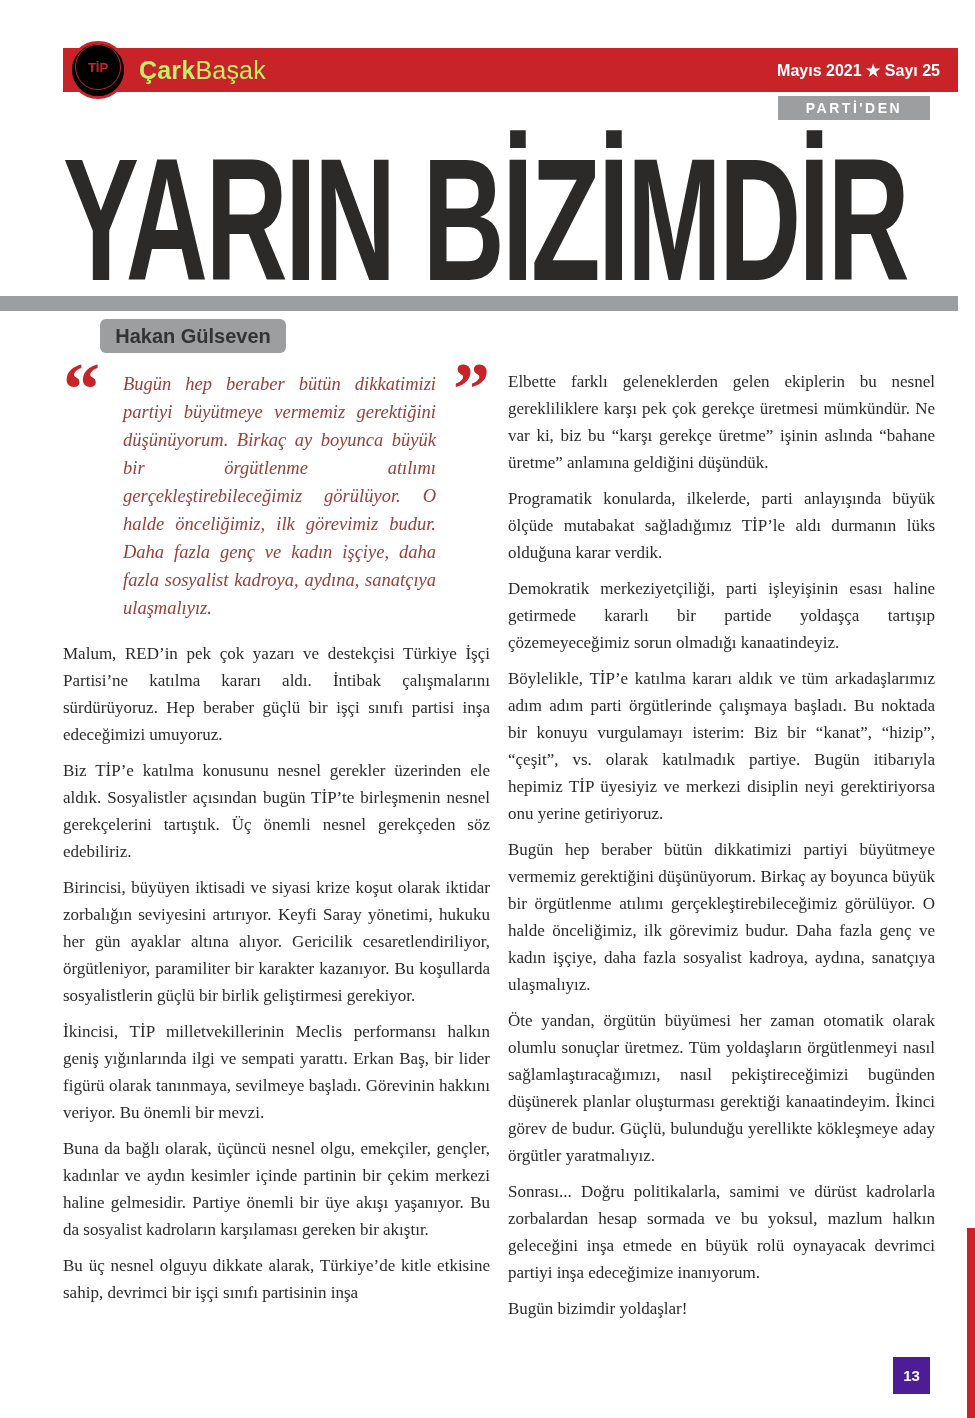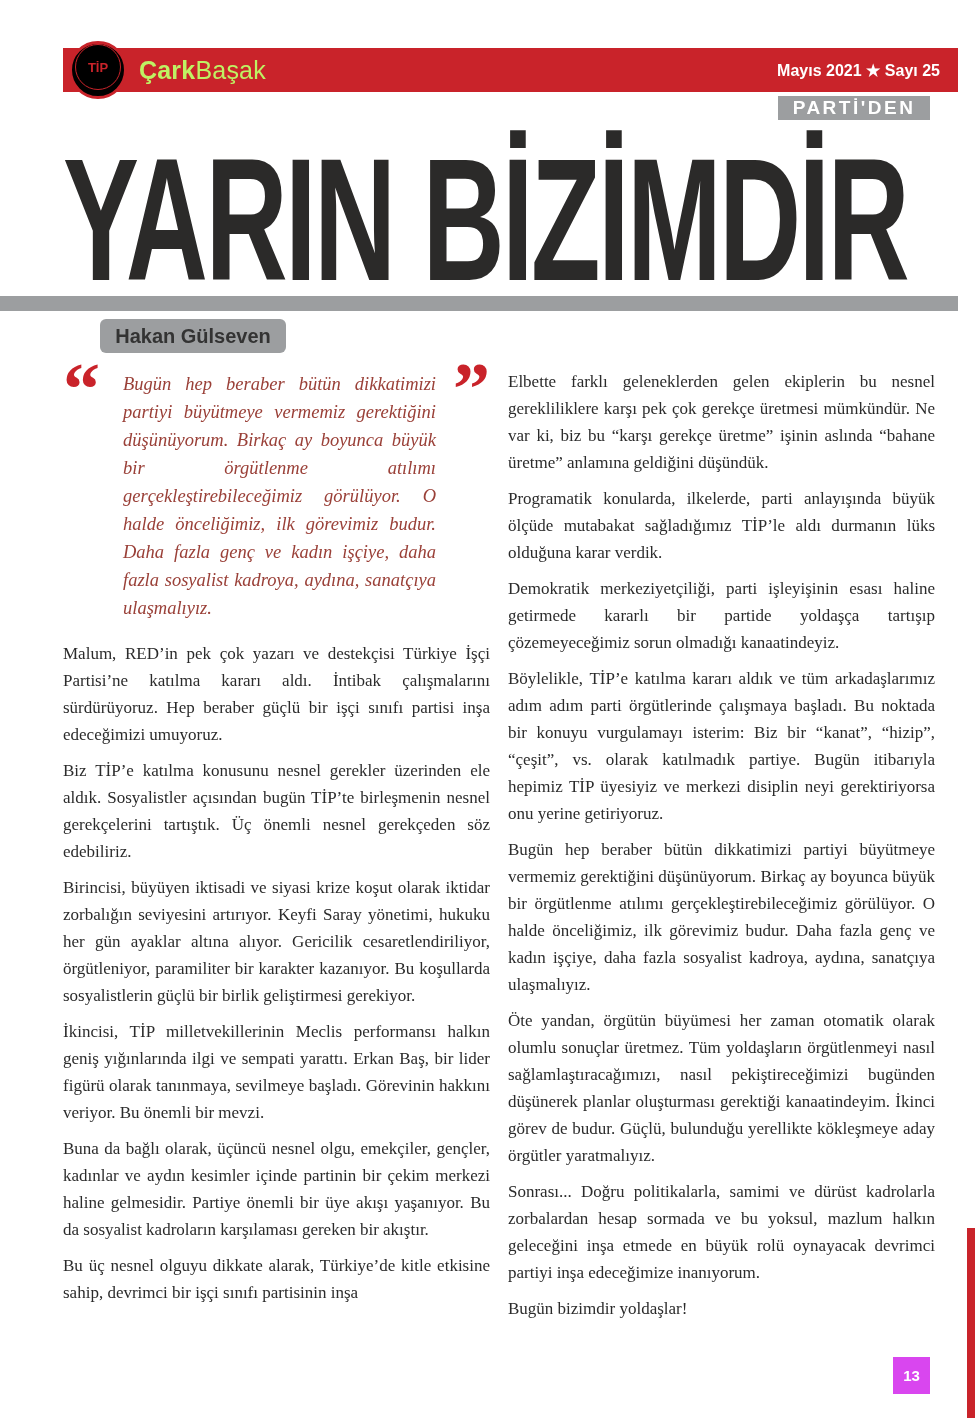--- a/index.html
+++ b/index.html
@@ -44,21 +44,21 @@
   .issue{
     margin-left:auto;margin-right:18px;
     font-family:"Liberation Sans", sans-serif;
     color:#fff;font-size:16px;font-weight:700;
   }
   .section-badge{
     position:absolute;right:45px;top:96px;
     width:152px;height:24px;
     background:#9c9ea0;color:#fff;
     font-family:"Liberation Sans", sans-serif;
-    font-size:19px;font-weight:700;letter-spacing:2.5px;
+    font-size:14px;font-weight:700;letter-spacing:2.5px;
     display:flex;align-items:center;justify-content:center;
   }
 
   
   .headline-wrap{
     position:absolute;left:63px;top:132px;
     width:900px;height:180px;overflow:visible;
   }
   .headline{
     font-family:"Liberation Sans", sans-serif;
@@ -112,21 +112,21 @@
   .quote-text{
     margin:0;
     font-style:italic;
     font-size:18.5px;line-height:28px;
     color:#9a4038;text-align:justify;
   }
 
   
   .page-number{
     position:absolute;right:45px;bottom:24px;
-    width:37px;height:37px;background:#d946ef;
+    width:37px;height:37px;background:#4c1d95;
     color:#fff;font-family:"Liberation Sans", sans-serif;
     font-size:15px;font-weight:700;
     display:flex;align-items:center;justify-content:center;
   }
   .edge-stripe{
     position:absolute;right:0;bottom:0;
     width:8px;height:190px;background:#c9232a;
   }
 </style>
 </head>

